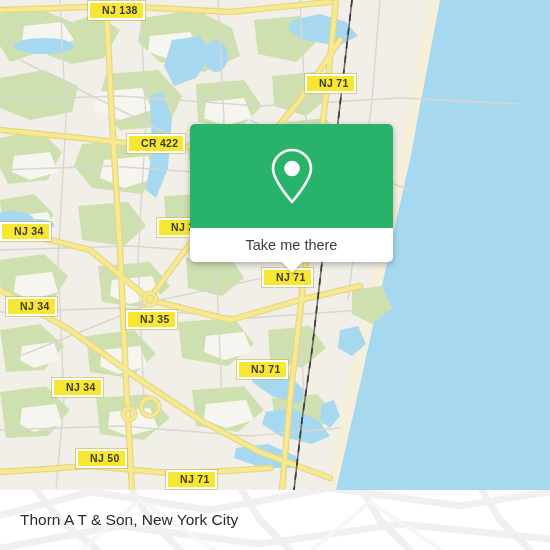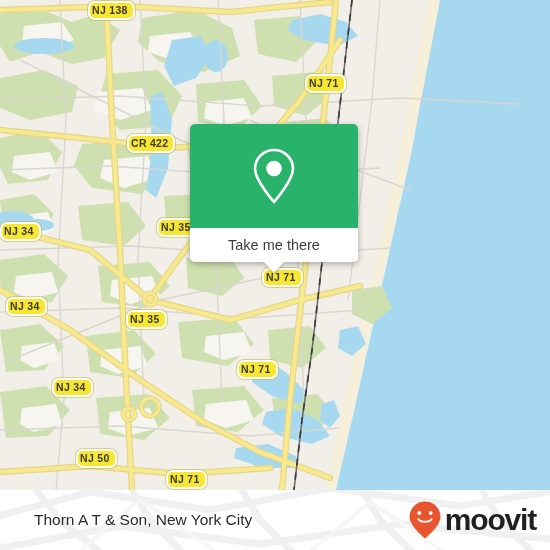--- a/index.html
+++ b/index.html
@@ -24,36 +24,36 @@
     background:rgba(255,255,255,0.78);
     font-size:12.5px; color:#333; padding:4px 0 4px 12px;
     letter-spacing:0.1px; white-space:nowrap;
   }
 
   
   .shield {
     position:absolute;
     background:#f7e733;
     border:2px solid #ffffff;
-    border-radius:7px;
+    border-radius:0;
     color:#3b3b28;
     font-size:10.5px;
     font-weight:bold;
     letter-spacing:0.3px;
-    padding:1px 5px 2px 2px;
+    padding:1px 5px 2px 12px;
     line-height:12px;
     white-space:nowrap;
     box-shadow:0 0 0 1px rgba(190,180,60,0.55);
   }
 
   
   #popup {
     position:absolute;
     left:190px; top:124px;
-    width:168px;
+    width:203px;
     border-radius:5px;
     box-shadow:0 2px 6px rgba(0,0,0,0.30);
     overflow:visible;
     z-index:40;
   }
   #popup-green {
     height:104px;
     background:#29b36a;
     border-radius:5px 5px 0 0;
     display:flex; align-items:center; justify-content:center;
@@ -77,21 +77,21 @@
     filter:drop-shadow(0 2px 1px rgba(0,0,0,0.17));
   }
 
   
   #footer {
     position:absolute; left:0; top:490px; width:550px; height:60px;
     background:#ffffff; overflow:hidden;
   }
   #footer svg.watermark { position:absolute; left:0; top:-10px; opacity:1; }
   #place-title {
-    position:absolute; left:34px; top:50%; transform:translateY(-50%);
+    position:absolute; left:20px; top:50%; transform:translateY(-50%);
     font-size:15.5px; color:#2b2b2b; white-space:nowrap;
   }
   #brand {
     position:absolute; right:14px; top:50%; transform:translateY(-50%);
     display:flex; align-items:center; gap:3px;
   }
   #brand-text {
     font-size:30px; font-weight:bold; color:#231f20;
     letter-spacing:-1.2px; line-height:30px;
   }
@@ -267,22 +267,13 @@
       <path d="M -10 70 L 120 46 L 260 64 L 400 44 L 560 60"></path>
     </g>
     <g stroke="#f6f6f6" stroke-width="4" fill="none">
       <path d="M 70 80 L 140 20 L 220 74"></path>
       <path d="M 300 80 L 370 22 L 450 76"></path>
     </g>
   </svg>
 
   <div id="place-title">Thorn A T &amp; Son, New York City</div>
 
-  <div id="brand">
-    <svg width="34" height="40" viewBox="0 0 34 40">
-      <path d="M17 1.5 C8.4 1.5 1.5 8.4 1.5 17 C1.5 26 17 38.5 17 38.5 C17 38.5 32.5 26 32.5 17 C32.5 8.4 25.6 1.5 17 1.5 Z" fill="#e8542f"></path>
-      <circle cx="11.3" cy="13" r="1.9" fill="#ffffff"></circle>
-      <circle cx="22.7" cy="13" r="1.9" fill="#ffffff"></circle>
-      <path d="M10.5 19.2 C12.6 22.6 21.4 22.6 23.5 19.2" stroke="#ffffff" stroke-width="2" fill="none" stroke-linecap="round"></path>
-    </svg>
-    <span id="brand-text">moovit</span>
-  </div>
 </div>
 
 </body></html>

